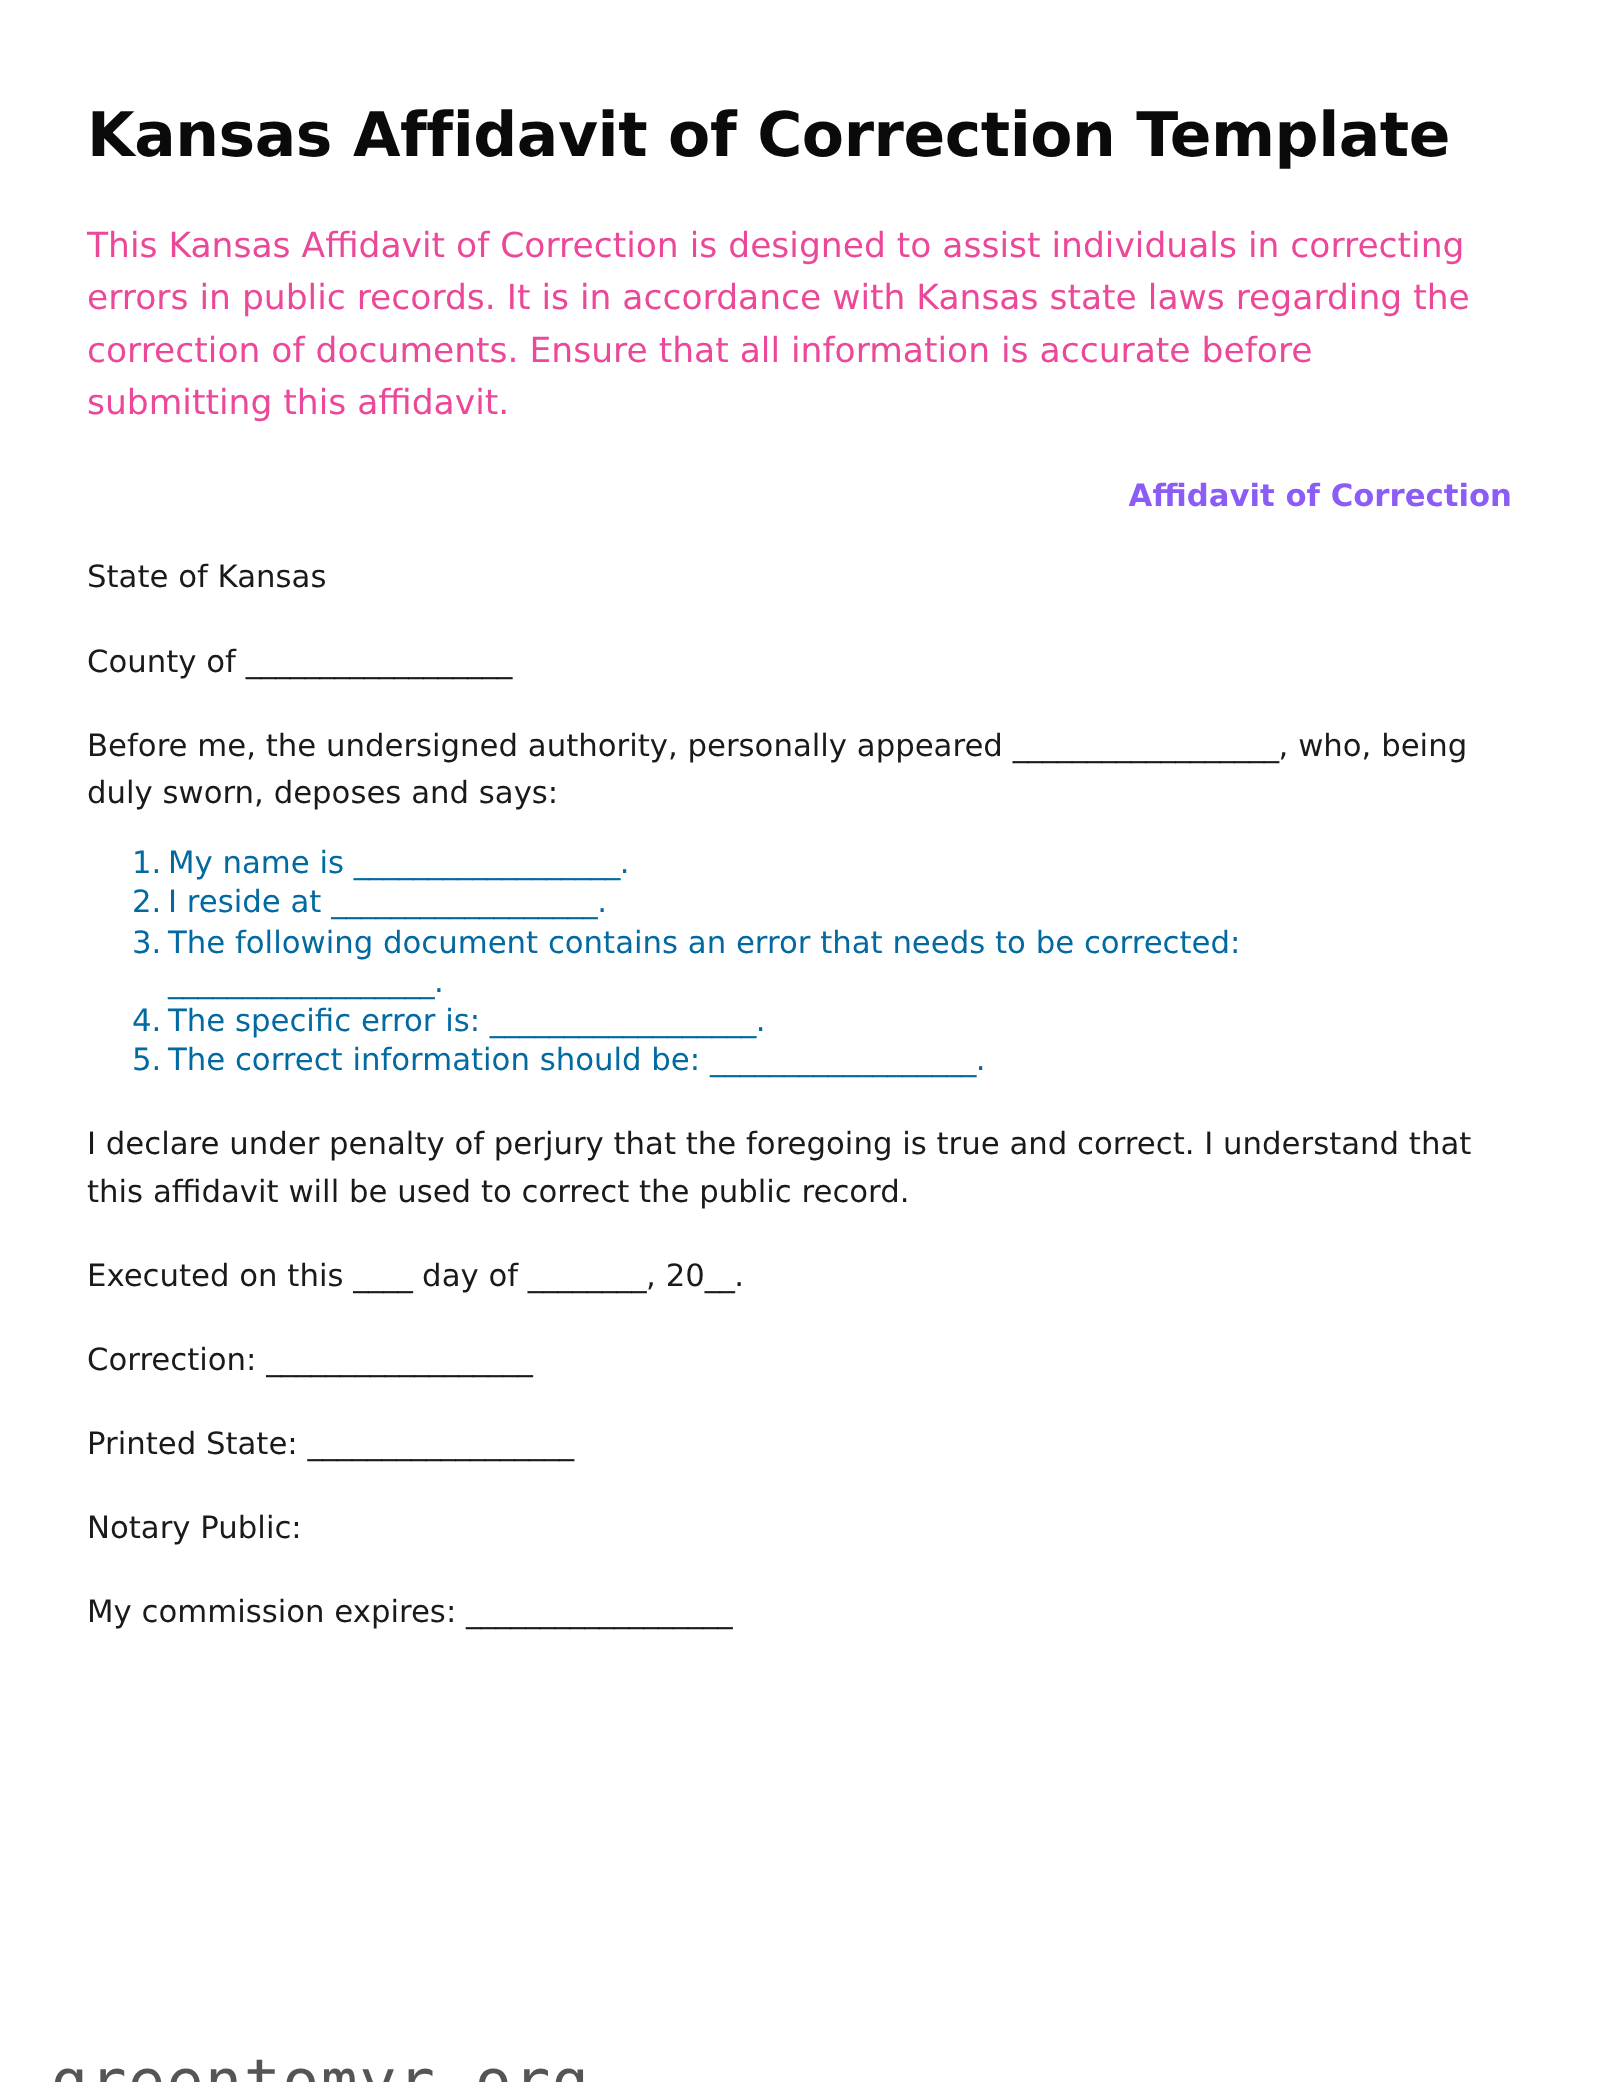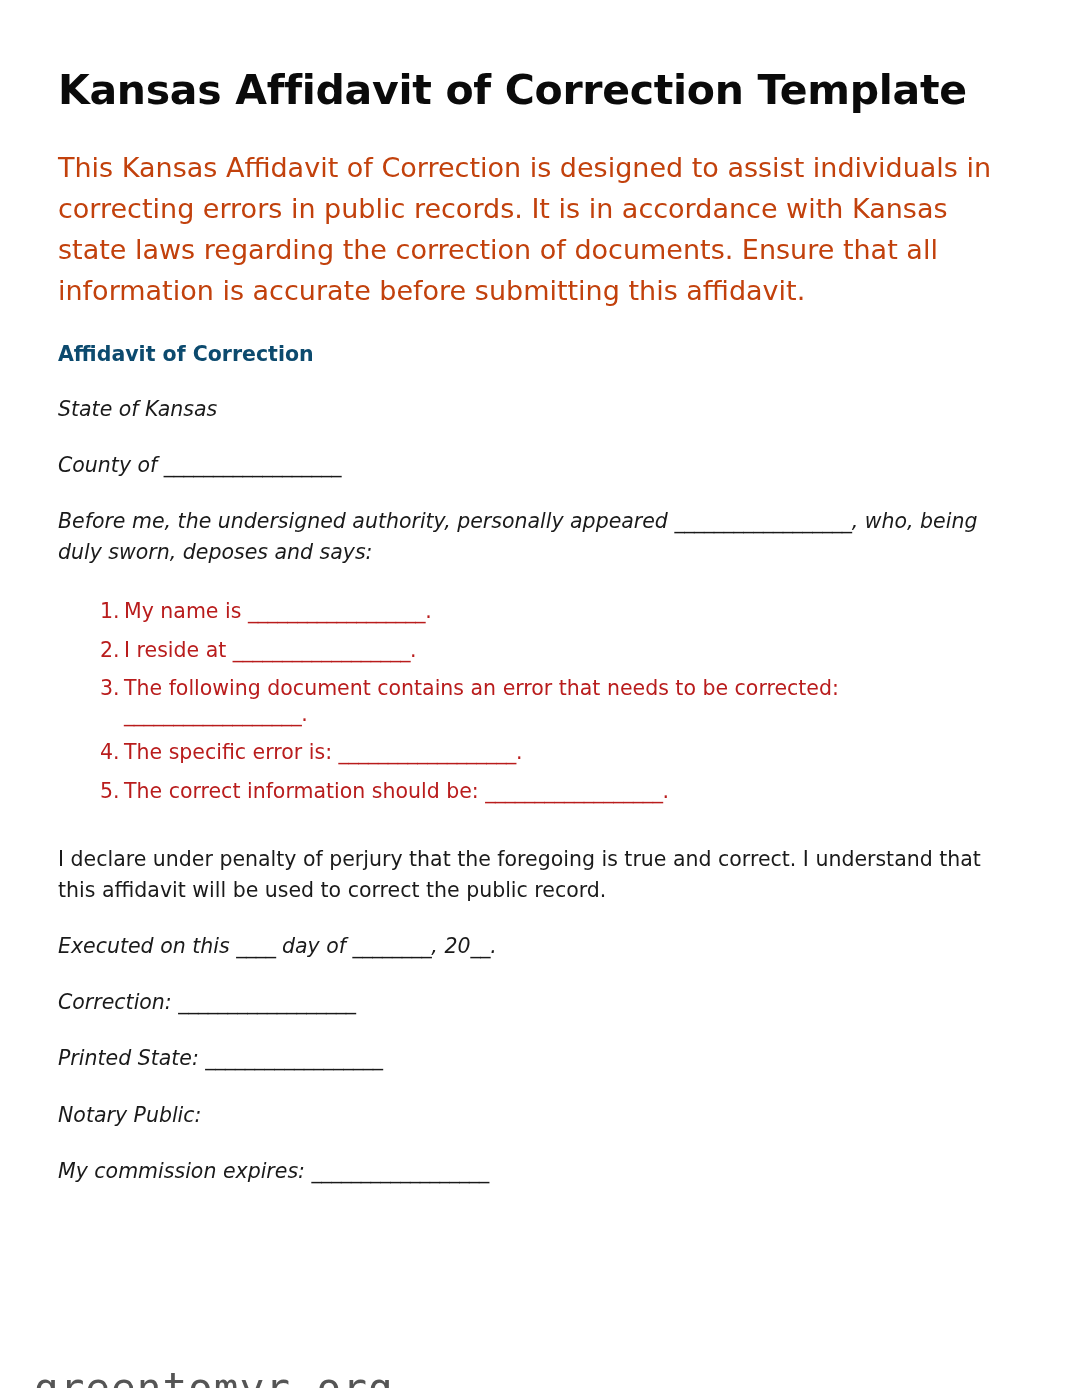--- a/index.html
+++ b/index.html
@@ -37,44 +37,44 @@
     font-size: 41px;
     font-weight: bold;
     letter-spacing: -0.3px;
     line-height: 1.12;
     margin: 0;
     padding-top: 68px;
     color: #0a0a0a;
   }
 
   .intro-paragraph {
-    font-size: 27px;
+    font-size: 23px;
     line-height: 1.52;
     margin: 0;
     padding-top: 33px;
     width: 935px;
-    color: #c2410c;
+    color: #ec4899;
   }
 
   .section-heading {
     font-size: 20.5px;
     font-weight: bold;
     line-height: 1.4;
     margin: 0;
     padding-top: 29px;
-    color: #0c4a6e;
+    color: #8b5cf6;
+    text-align: right;
   }
 
   .body-line {
     font-size: 20.5px;
     line-height: 1.52;
     margin: 0;
     padding-top: 25px;
     color: #1a1a1a;
-    font-style: italic;
   }
 
   .body-line.wide {
     width: 950px;
   }
 
   .blank {
     white-space: pre;
     letter-spacing: -0.4px;
   }
@@ -85,22 +85,22 @@
     list-style: none;
     counter-reset: affidavit;
   }
 
   ol.affidavit-list > li {
     counter-increment: affidavit;
     position: relative;
     font-size: 20.5px;
     line-height: 1.28;
     padding-left: 54px;
-    margin: 12px;
-    color: #b91c1c;
+    margin: 0;
+    color: #0369a1;
   }
 
   ol.affidavit-list > li::before {
     content: counter(affidavit) ".";
     position: absolute;
     left: 30px;
     top: 0;
     width: 24px;
     text-align: left;
   }

